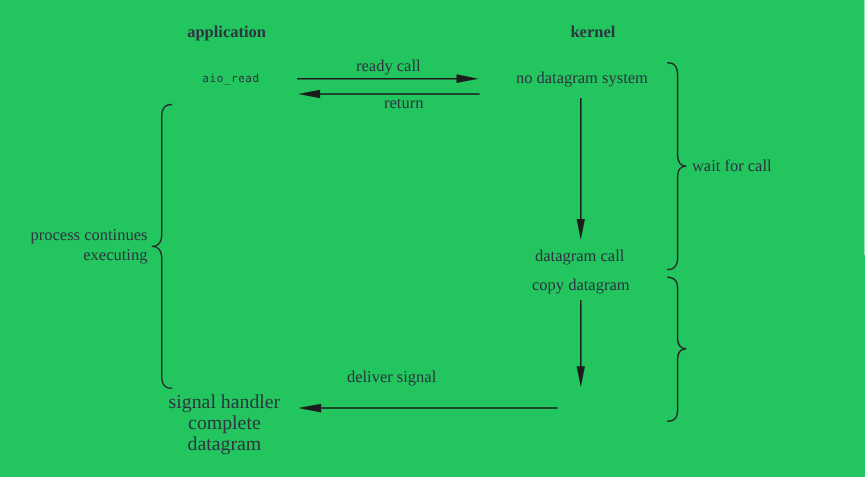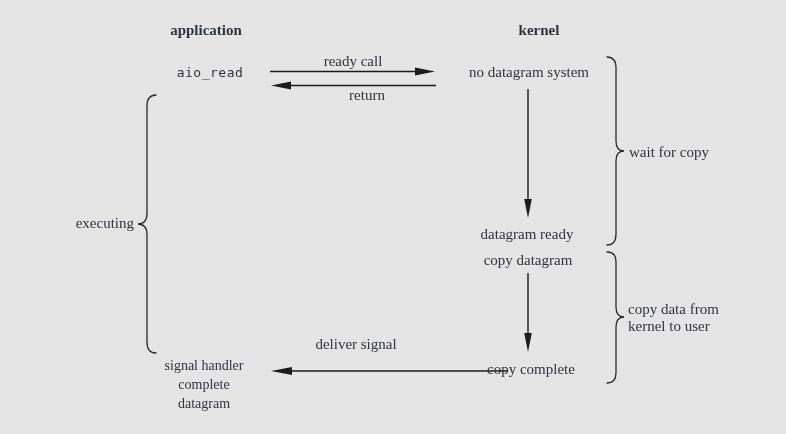--- a/index.html
+++ b/index.html
@@ -1,41 +1,41 @@
 <!DOCTYPE html>
 <html><head>
 <meta charset="utf-8">
 <style>
   html, body { margin: 0; padding: 0; background: #fff; }
   .canvas {
     position: relative;
     width: 786px;
     height: 434px;
-    background: #e5e5e5;
+    background: #22c55e;
     font-family: "Liberation Serif", "DejaVu Serif", serif;
     color: #2e3440;
     overflow: hidden;
   }
   .svg-layer { position: absolute; left: 0; top: 0; z-index: 1; }
   .label {
     position: absolute;
     font-size: 15px;
     line-height: 17px;
     white-space: nowrap;
     z-index: 2;
   }
   .center { transform: translate(-50%, -50%); }
   .vcenter { transform: translateY(-50%); }
   .hdr { font-weight: bold; font-size: 15px; }
   .mono {
     font-family: "DejaVu Sans Mono", "Liberation Mono", monospace;
-    font-size: 13px;
+    font-size: 10px;
     letter-spacing: 0.5px;
   }
-  .block { text-align: center; line-height: 19px; font-size: 14px; }
+  .block { text-align: center; line-height: 19px; font-size: 18px; }
   .right-block { text-align: right; line-height: 17.5px; }
   .brace-label-2 { line-height: 16.5px; white-space: nowrap; }
   svg line, svg path { stroke: #1c1c1e; fill: none; }
   svg path.brace { stroke: #2a2a2c; stroke-width: 1.3; stroke-linecap: round; }
   svg polygon { fill: #1c1c1e; stroke: none; }
 </style>
 </head>
 <body>
 
 <div class="canvas">
@@ -73,37 +73,33 @@
 
     <path class="brace" d="M 156,95 Q 147,95 147,106 L 147,213 Q 147,224 138,224 Q 147,224 147,235 L 147,342 Q 147,353 156,353"></path>
   </svg>
 
   <div class="label hdr center" style="left:206px; top:30px;">application</div>
   <div class="label hdr center" style="left:539px; top:30px;">kernel</div>
 
   <div class="label mono center" style="left:210px; top:72px;">aio_read</div>
 
   <div class="label right-block vcenter" style="right:652px; top:224px;">
+    <div>process continues</div>
     <div>executing</div>
   </div>
 
   <div class="label block" style="left:204px; top:356px; transform:translateX(-50%);">
     <div>signal handler</div>
     <div>complete</div>
     <div>datagram</div>
   </div>
 
   <div class="label center" style="left:529px; top:72px;">no datagram system</div>
-  <div class="label center" style="left:527px; top:234px;">datagram ready</div>
+  <div class="label center" style="left:527px; top:234px;">datagram call</div>
   <div class="label center" style="left:528px; top:260px;">copy datagram</div>
-  <div class="label center" style="left:531px; top:369px;">copy complete</div>
 
   <div class="label center" style="left:353px; top:61px;">ready call</div>
   <div class="label center" style="left:355px; top:95px;margin-left:12px;">return</div>
   <div class="label center" style="left:356px; top:344px;">deliver signal</div>
 
-  <div class="label vcenter" style="left:629px; top:152px;">wait for copy</div>
-  <div class="label brace-label-2 vcenter" style="left:628px; top:317px;">
-    <div>copy data from</div>
-    <div>kernel to user</div>
-  </div>
+  <div class="label vcenter" style="left:629px; top:152px;">wait for call</div>
 
 </div>
 
 </body></html>

